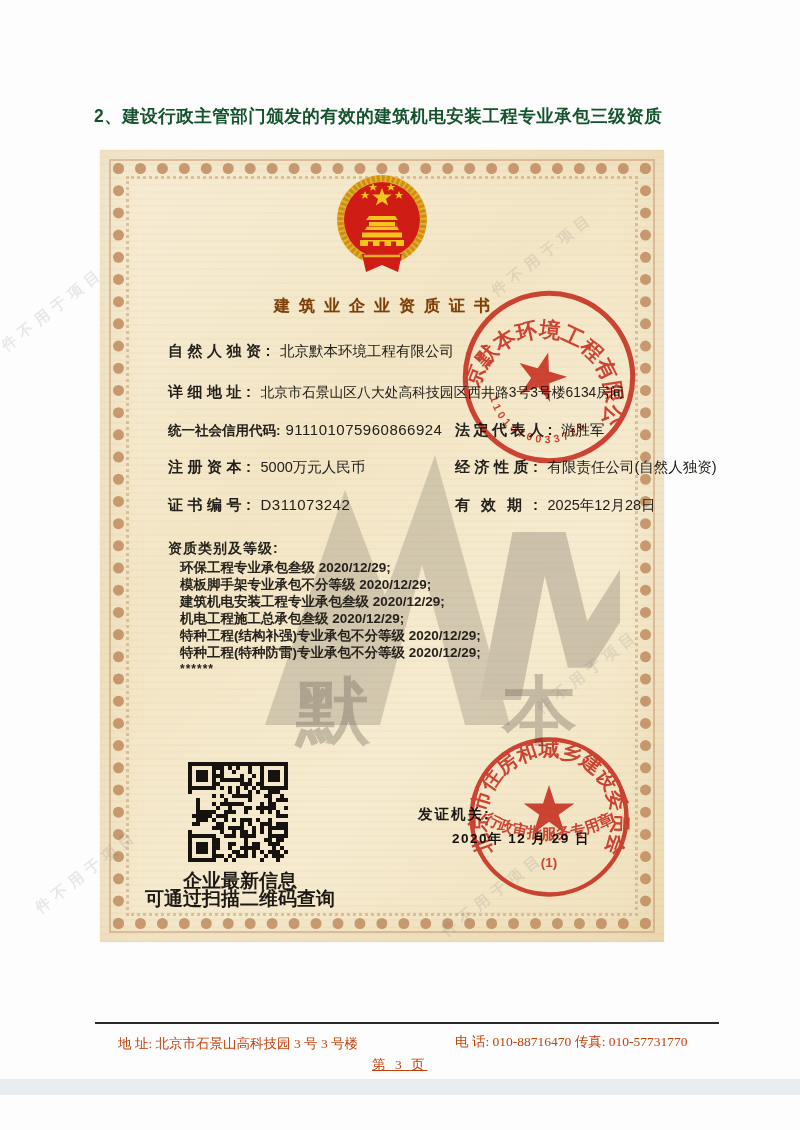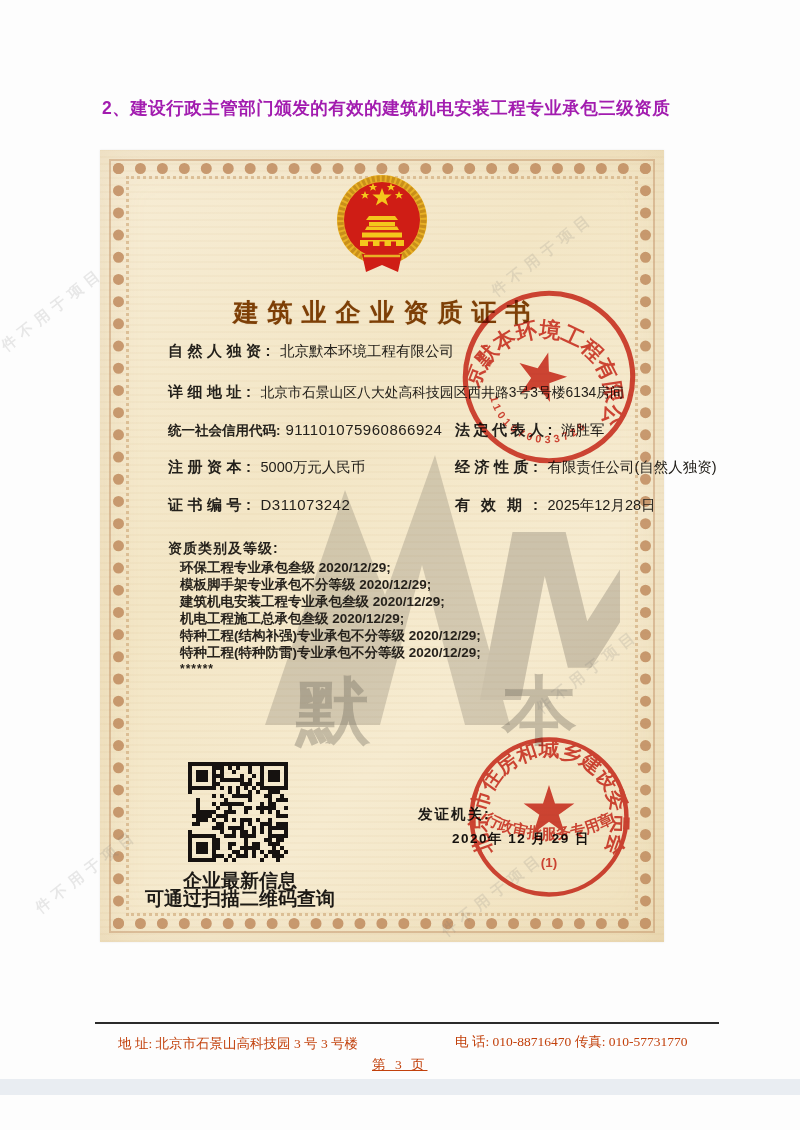--- a/index.html
+++ b/index.html
@@ -1,38 +1,38 @@
 <!DOCTYPE html>
 <html><head>
 <meta charset="utf-8">
 <style>
   html,body{margin:0;padding:0;background:#ffffff;}
   #page{position:relative;width:800px;height:1130px;background:#fdfdfd;overflow:hidden;
         font-family:"Liberation Sans","DejaVu Sans",sans-serif;color:#1c1a17;}
   [data-name]{box-sizing:border-box;}
 
-  .heading{position:absolute;left:94px;top:96px;font-size:17.5px;font-weight:700;
-           letter-spacing:0.5px;color:#a21caf;white-space:nowrap;margin-left:8px;}
+  .heading{position:absolute;left:94px;top:104px;font-size:17.5px;font-weight:700;
+           letter-spacing:0.5px;color:#14532d;white-space:nowrap;}
 
   
   .cert{position:absolute;left:100px;top:150px;width:564px;height:792px;
         background:linear-gradient(135deg,#f7edd6 0%,#f3e6c6 38%,#f6ebd0 66%,#f0e1bd 100%);
         box-shadow:inset 0 0 46px rgba(190,148,88,.20), 0 0 2px rgba(0,0,0,.08);}
   .cert-texture{position:absolute;inset:0;
         background:repeating-linear-gradient(0deg,rgba(190,150,90,.05) 0 2px,transparent 2px 7px);}
   .lace-outer{position:absolute;inset:9px;border:2px solid rgba(186,131,85,.40);}
   .lace{position:absolute;inset:13px;border:11px dotted #bc8456;opacity:.78;}
   .lace2{position:absolute;inset:26px;border:3px dotted rgba(202,160,110,.55);}
 
   
   .emblem{position:absolute;left:50%;top:20px;transform:translateX(-50%);
           width:100px;height:112px;z-index:3;}
 
   .cert-title{position:absolute;left:0;top:146px;width:100%;text-align:center;
-          font-size:25px;font-weight:700;letter-spacing:9px;padding-left:9px;
+          font-size:16px;font-weight:700;letter-spacing:9px;padding-left:9px;
           color:#7d3f06;z-index:3;text-shadow:0 0 1px rgba(125,63,6,.4);}
 
   
   .row{position:absolute;left:68px;right:26px;white-space:nowrap;font-size:15px;
        color:#23201b;z-index:3;}
   .lbl{font-weight:700;letter-spacing:4.5px;}
   .lbl-5{font-weight:700;letter-spacing:3.5px;}
   .lbl-wide{font-weight:700;letter-spacing:11px;text-align:right;}
   .lbl-credit{font-weight:700;font-size:13.5px;letter-spacing:0;}
   .val{margin-left:5px;font-size:14.5px;}

